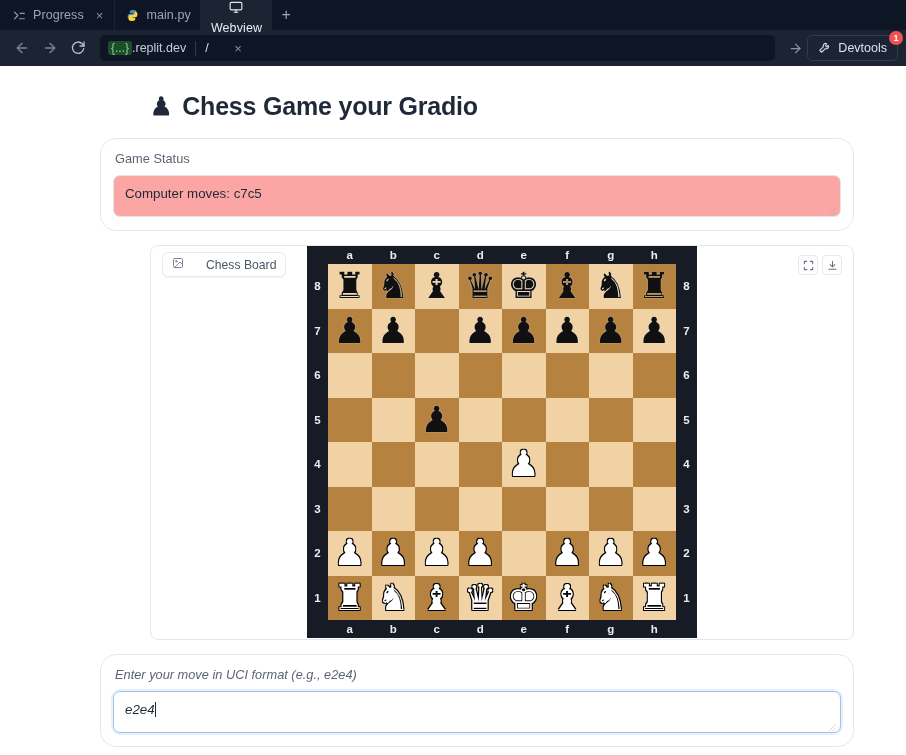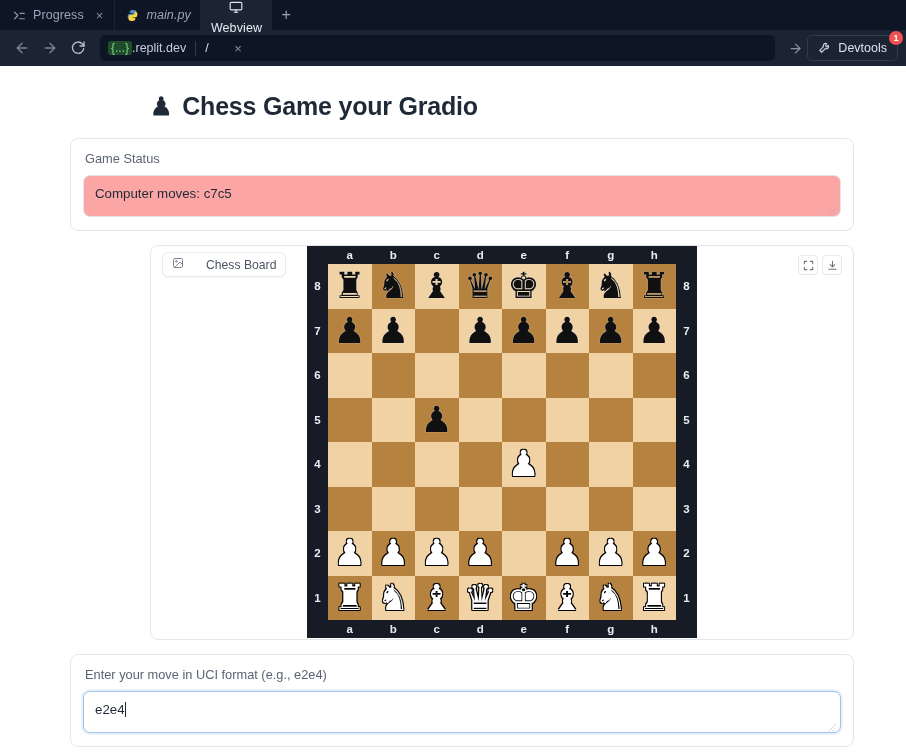--- a/index.html
+++ b/index.html
@@ -25,21 +25,21 @@
     padding: 0 9px 0 10px;
     font-size: 12.5px;
     color: #9aa5b8;
     border-right: 1px solid #1c2333;
     position: relative;
     cursor: default;
     white-space: nowrap;
   }
   .tab.active { background: #1c2333; color: #e6edf5; flex-direction: column; }
   .tab .tab-label { letter-spacing: .1px; }
-  .tab .tab-label.italic { font-style: italic; }
+  .tab .tab-label.italic { }
   .tab-close {
     font-size: 13px; color: #8892a6; line-height: 1;
     padding: 0 2px; margin-left: 3px;
   }
   .tab-new {
     display: flex; align-items: center; justify-content: center;
     width: 28px; color: #9aa5b8; font-size: 16px;
   }
   .tabicon { display: inline-flex; width: 14px; height: 14px; align-items: center; justify-content: center; }
 
@@ -108,23 +108,23 @@
   }
   .app-title {
     display: flex; align-items: center; gap: 10px;
     margin: 26px 0 0 150px;
     font-size: 25px; font-weight: bold; color: #1f2937;
     letter-spacing: -0.2px;
   }
   .app-title .pawn { font-size: 25px; }
 
   .panel {
-    margin: 17px 52px 0 70px;
+    margin: 17px 52px 0 100px;
     border: 1px solid #e5e7eb;
-    border-radius: 8px;
+    border-radius: 16px;
     background: #ffffff;
     padding: 12px 12px 13px 12px;
     position: relative;
   }
   .field-label {
     font-size: 12.8px; color: #5b6472; margin: 0 0 9px 2px;
   }
   .textbox {
     border: 1px solid #e2e5ea;
     border-radius: 7px;
@@ -536,21 +536,21 @@
           <div>d</div>
           <div>e</div>
           <div>f</div>
           <div>g</div>
           <div>h</div>
         </div>
       <div class="corner"></div>
     </div>
   </div>
 
-  <div class="panel" style="margin-top:14px;">
+  <div class="panel" style="margin-top:14px;font-style:italic;">
     <div class="field-label">Enter your move in UCI format (e.g., e2e4)</div>
     <div class="textbox focused">
       <span>e2e4</span><span class="caret"></span>
       <span class="resize-grip">
         <svg width="9" height="9" viewBox="0 0 10 10" stroke="#9aa1ad" stroke-width="1">
             <line x1="9" y1="1" x2="1" y2="9"></line>
             <line x1="9" y1="5" x2="5" y2="9"></line>
           </svg>
       </span>
     </div>

